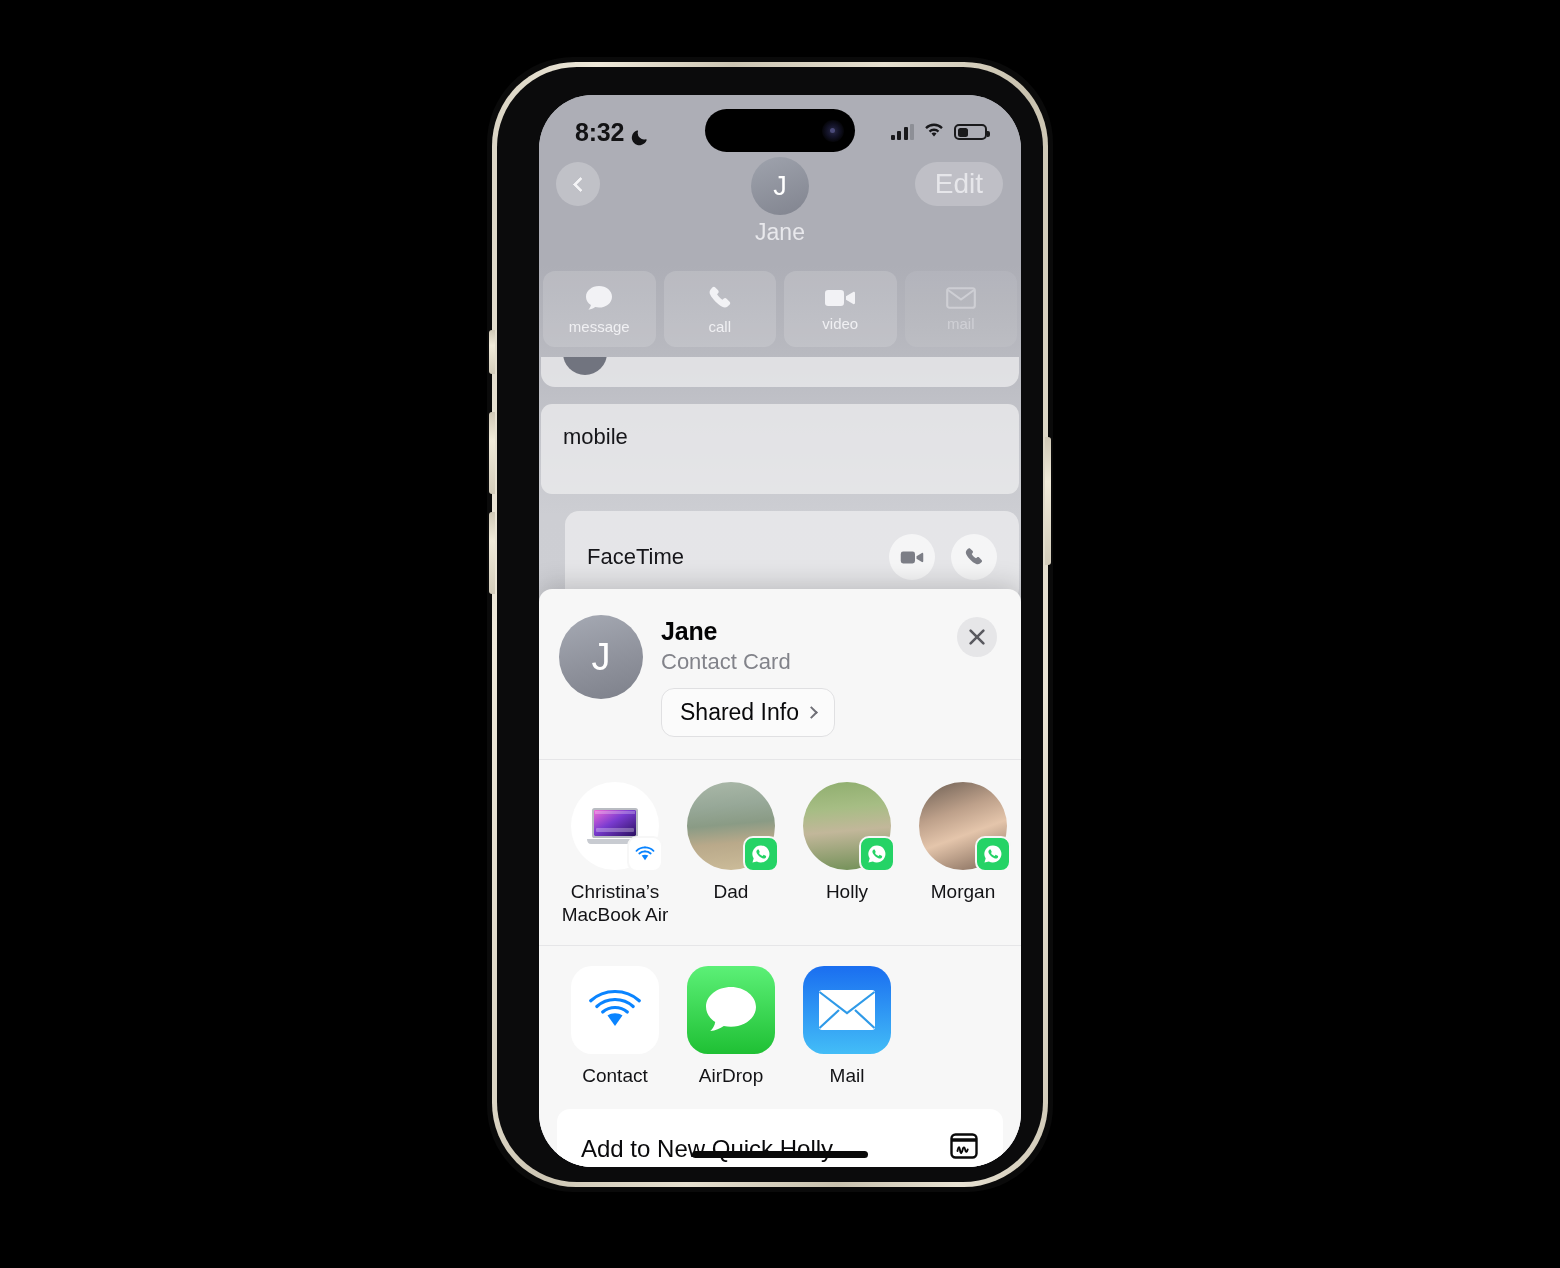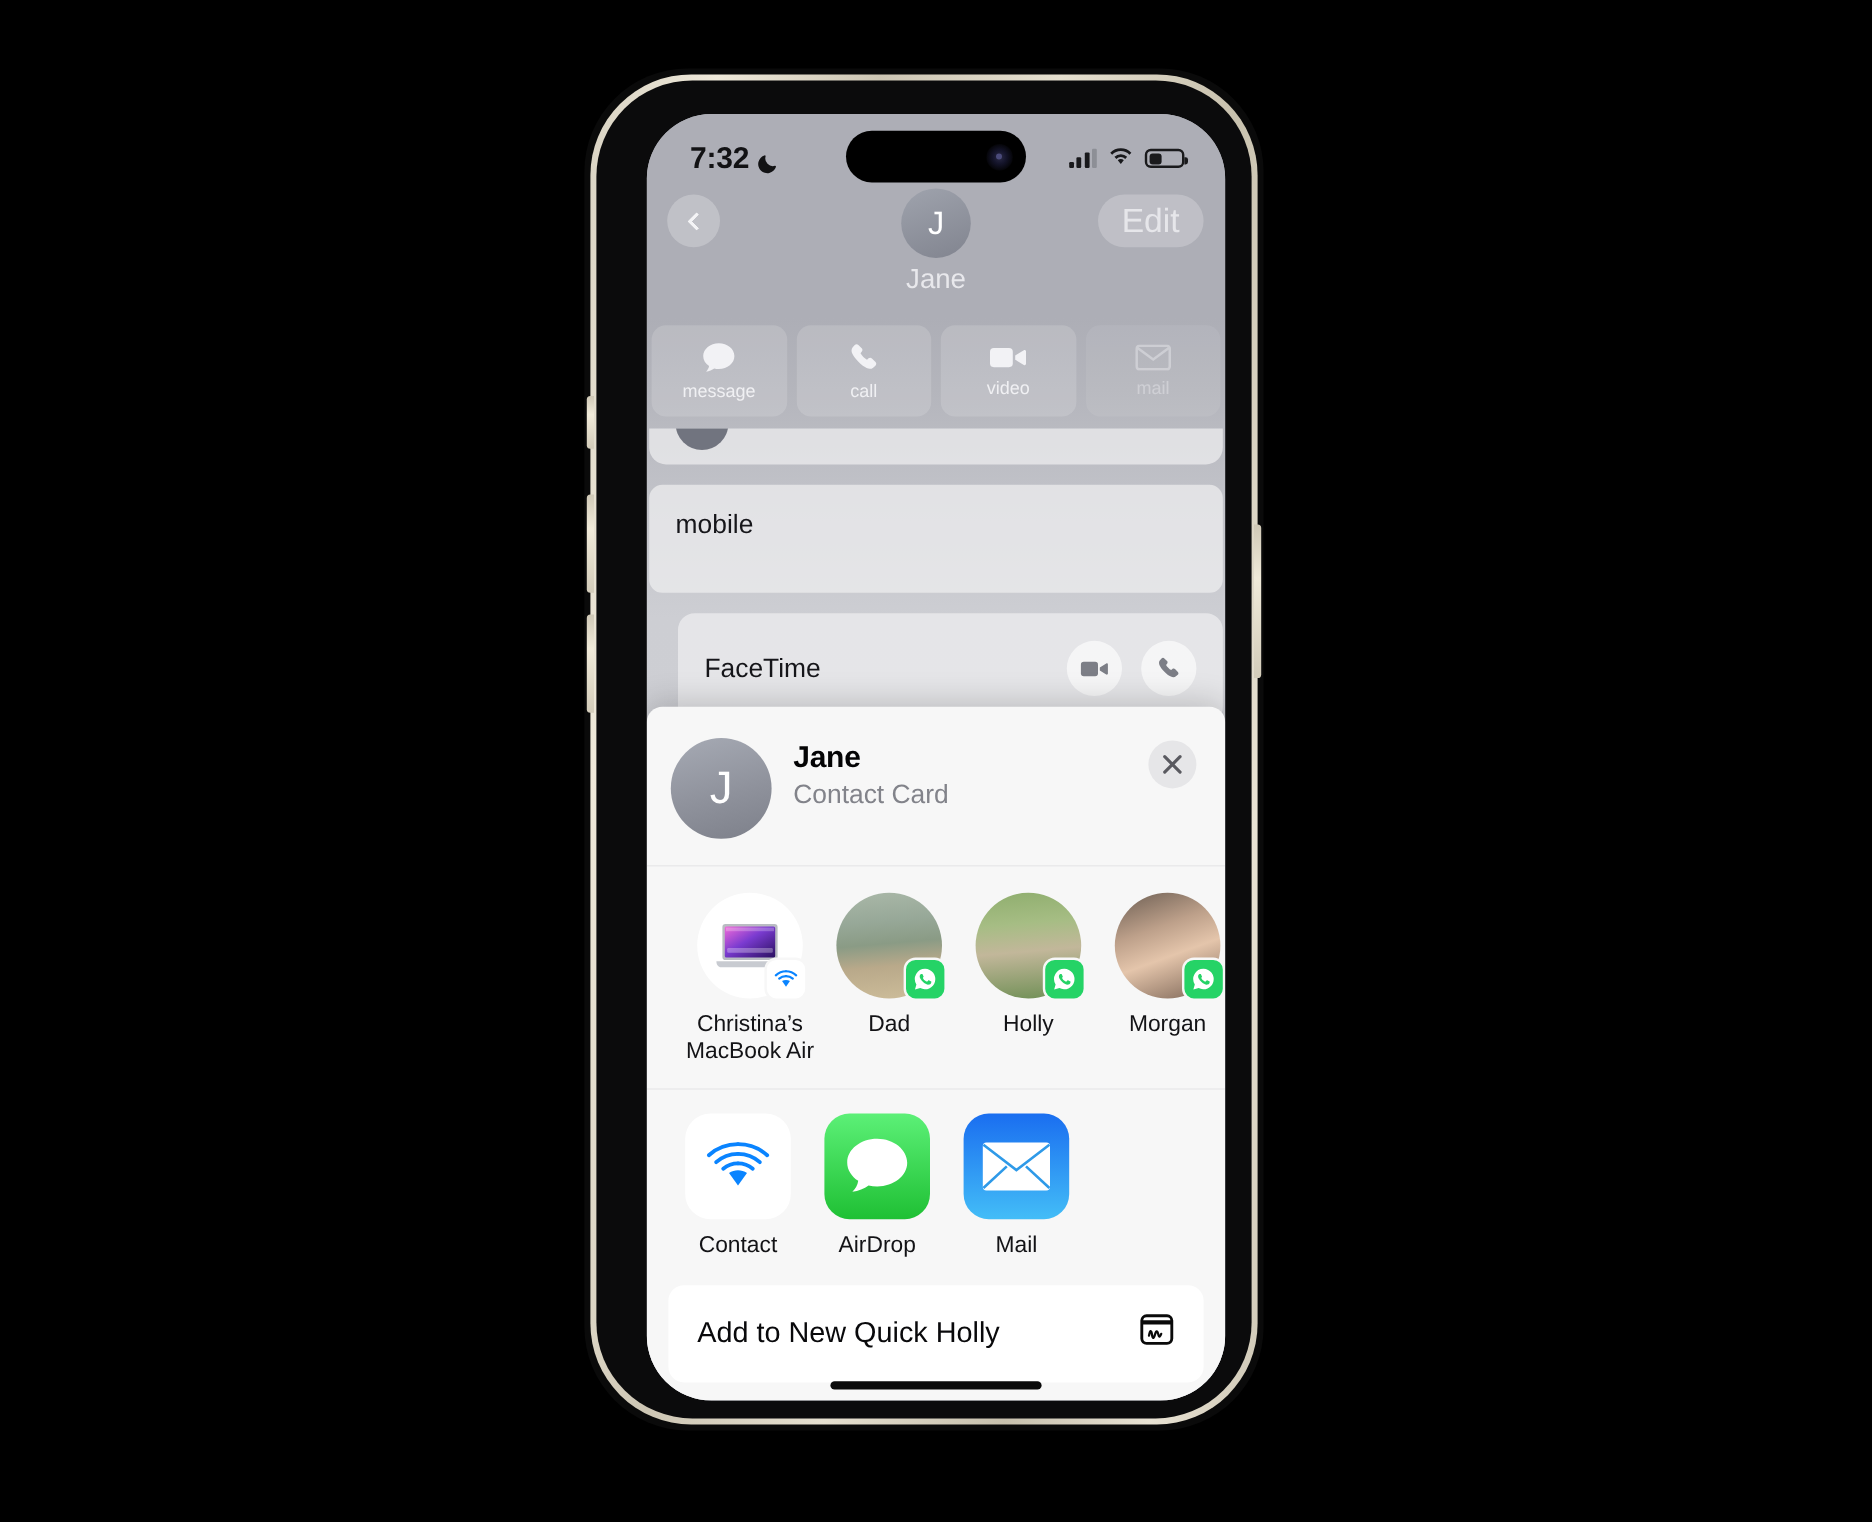--- a/index.html
+++ b/index.html
@@ -167,21 +167,21 @@
   .close-btn {
     position: absolute; right: 24px; top: 28px; width: 40px; height: 40px;
     border-radius: 50%; background: #e6e6e8;
     display: flex; align-items: center; justify-content: center;
   }
   .close-btn svg { display: block; }
 
   .divider { height: 1px; background: #e6e6e8; }
 
   
-  .suggest { display: flex; gap: 0; padding: 22px 18px 18px 28px; overflow: hidden; }
+  .suggest { display: flex; gap: 0; padding: 22px 18px 18px 18px; overflow: hidden; }
   .sg { flex: 0 0 116px; display: flex; flex-direction: column; align-items: center; }
   .sg-img { width: 88px; height: 88px; border-radius: 50%; position: relative; overflow: visible; }
   .sg-name { margin-top: 11px; font-size: 19px; color: #131316; text-align: center; line-height: 1.2; }
   .badge { position: absolute; right: -4px; bottom: -2px; width: 36px; height: 36px; border-radius: 10px;
            display: flex; align-items: center; justify-content: center; }
   .badge.wa { background: #25d366; border: 2.5px solid #f7f7f7; }
   .badge.ad { background: #ffffff; border: 2.5px solid #f7f7f7; }
 
   .av-mac { background: #ffffff; display:flex; align-items:center; justify-content:center; }
   .av-dad { background: linear-gradient(175deg,#aab8a8 0%,#97a898 28%,#8a9b85 48%,#b9a98a 68%,#cdbd9a 100%); }
@@ -224,21 +224,21 @@
   <div class="sbtn btn-volup"></div>
   <div class="sbtn btn-voldn"></div>
   <div class="sbtn btn-power"></div>
 
   <div class="screen">
 
     <div class="contact-page">
 
       <div class="statusbar">
         <div class="sb-time">
-          <span>7:32</span>
+          <span>8:32</span>
           <span class="moon-icon">
             <svg width="19" height="19" viewBox="0 0 19 19">
                 <path d="M14.8 12.2A6.4 6.4 0 0 1 7 4.3a.7.7 0 0 0-1-.8 7.6 7.6 0 1 0 9.6 9.7.7.7 0 0 0-.8-1z" fill="#121214"></path>
               </svg>
           </span>
         </div>
         <div class="sb-right">
           <span class="bars">
               <i></i>
               <i></i>
@@ -340,20 +340,24 @@
 
     <div class="sheet">
 
       <div class="sheet-head">
         <div class="sheet-avatar">
           <span>J</span>
         </div>
         <div class="sheet-meta">
           <div class="sheet-title">Jane</div>
           <div class="sheet-sub">Contact Card</div>
+          <div class="shared-info">
+            <span>Shared Info</span>
+            <span class="ch"></span>
+          </div>
         </div>
         <div class="close-btn">
           <span>
             <svg width="20" height="20" viewBox="0 0 20 20">
                 <path d="M3.6 3.6l12.8 12.8M16.4 3.6L3.6 16.4" stroke="#5a5a60" stroke-width="2.6" stroke-linecap="round"></path>
               </svg>
           </span>
         </div>
       </div>
 

